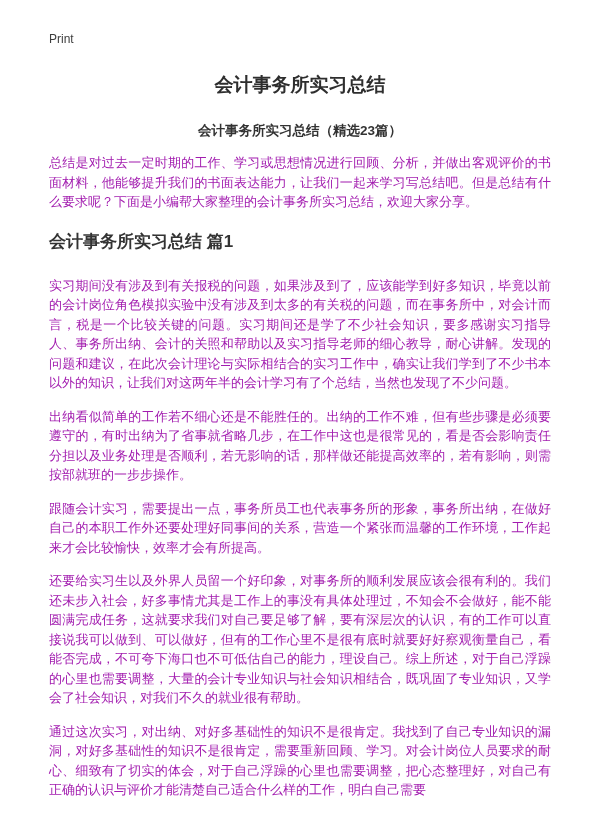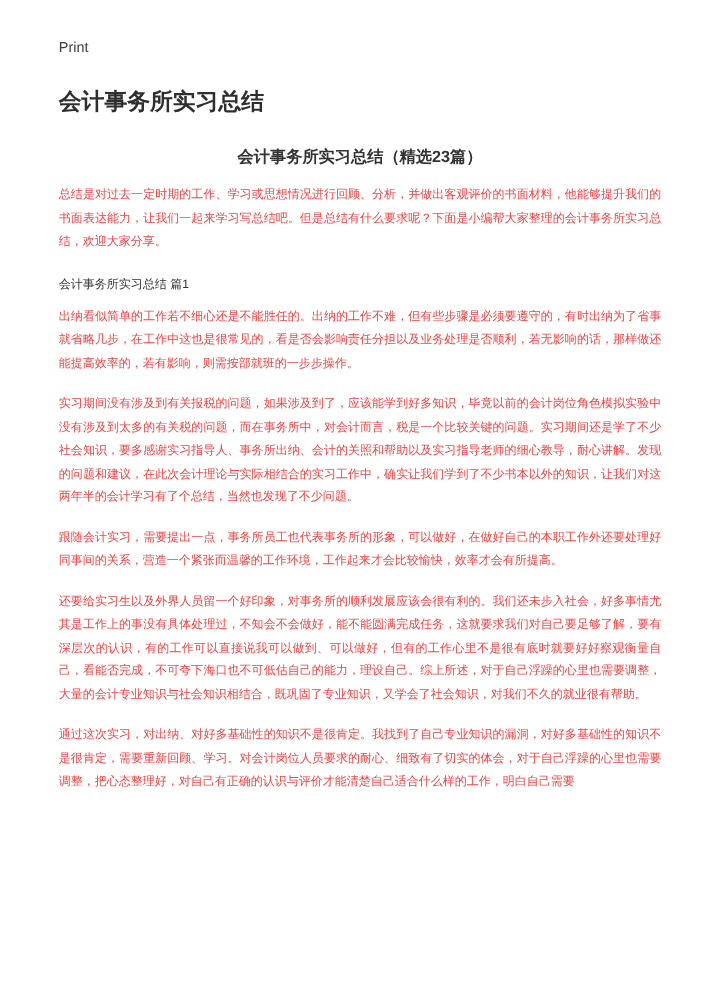--- a/index.html
+++ b/index.html
@@ -22,61 +22,61 @@
     background: #ffffff;
   }
   .print-label {
     font-size: 12px;
     color: #3d3d3d;
     margin: 0 0 26px 0;
   }
   .doc-title {
     font-size: 19px;
     font-weight: bold;
-    text-align: left;
+    text-align: center;
     color: #2e2e2e;
     margin: 0 0 24px 0;
   }
   .doc-subtitle {
     font-size: 13.5px;
     font-weight: bold;
     color: #333333;
     margin: 0 0 13px 0;
     text-align: center;
   }
   .section-heading {
-    font-size: 10px;
-    font-weight: normal;
+    font-size: 17px;
+    font-weight: bold;
     color: #333333;
-    margin: 18px 0 11px 0;
+    margin: 18px 0 23px 0;
   }
   .para {
-    font-size: 10px;
+    font-size: 13px;
     line-height: 19.5px;
     text-align: justify;
-    color: #ef4444;
+    color: #a21caf;
     margin: 0 0 14px 0;
   }
 </style>
 </head>
 <body>
 
 <div class="page">
   <div class="print-label">Print</div>
 
   <h1 class="doc-title">会计事务所实习总结</h1>
 
   <h2 class="doc-subtitle">会计事务所实习总结（精选23篇）</h2>
 
   <p class="para">总结是对过去一定时期的工作、学习或思想情况进行回顾、分析，并做出客观评价的书面材料，他能够提升我们的书面表达能力，让我们一起来学习写总结吧。但是总结有什么要求呢？下面是小编帮大家整理的会计事务所实习总结，欢迎大家分享。</p>
 
   <h3 class="section-heading">会计事务所实习总结 篇1</h3>
 
+  <p class="para">实习期间没有涉及到有关报税的问题，如果涉及到了，应该能学到好多知识，毕竟以前的会计岗位角色模拟实验中没有涉及到太多的有关税的问题，而在事务所中，对会计而言，税是一个比较关键的问题。实习期间还是学了不少社会知识，要多感谢实习指导人、事务所出纳、会计的关照和帮助以及实习指导老师的细心教导，耐心讲解。发现的问题和建议，在此次会计理论与实际相结合的实习工作中，确实让我们学到了不少书本以外的知识，让我们对这两年半的会计学习有了个总结，当然也发现了不少问题。</p>
+
   <p class="para">出纳看似简单的工作若不细心还是不能胜任的。出纳的工作不难，但有些步骤是必须要遵守的，有时出纳为了省事就省略几步，在工作中这也是很常见的，看是否会影响责任分担以及业务处理是否顺利，若无影响的话，那样做还能提高效率的，若有影响，则需按部就班的一步步操作。</p>
 
-  <p class="para">实习期间没有涉及到有关报税的问题，如果涉及到了，应该能学到好多知识，毕竟以前的会计岗位角色模拟实验中没有涉及到太多的有关税的问题，而在事务所中，对会计而言，税是一个比较关键的问题。实习期间还是学了不少社会知识，要多感谢实习指导人、事务所出纳、会计的关照和帮助以及实习指导老师的细心教导，耐心讲解。发现的问题和建议，在此次会计理论与实际相结合的实习工作中，确实让我们学到了不少书本以外的知识，让我们对这两年半的会计学习有了个总结，当然也发现了不少问题。</p>
-
-  <p class="para">跟随会计实习，需要提出一点，事务所员工也代表事务所的形象，可以做好，在做好自己的本职工作外还要处理好同事间的关系，营造一个紧张而温馨的工作环境，工作起来才会比较愉快，效率才会有所提高。</p>
+  <p class="para">跟随会计实习，需要提出一点，事务所员工也代表事务所的形象，事务所出纳，在做好自己的本职工作外还要处理好同事间的关系，营造一个紧张而温馨的工作环境，工作起来才会比较愉快，效率才会有所提高。</p>
 
   <p class="para">还要给实习生以及外界人员留一个好印象，对事务所的顺利发展应该会很有利的。我们还未步入社会，好多事情尤其是工作上的事没有具体处理过，不知会不会做好，能不能圆满完成任务，这就要求我们对自己要足够了解，要有深层次的认识，有的工作可以直接说我可以做到、可以做好，但有的工作心里不是很有底时就要好好察观衡量自己，看能否完成，不可夸下海口也不可低估自己的能力，理设自己。综上所述，对于自己浮躁的心里也需要调整，大量的会计专业知识与社会知识相结合，既巩固了专业知识，又学会了社会知识，对我们不久的就业很有帮助。</p>
 
   <p class="para">通过这次实习，对出纳、对好多基础性的知识不是很肯定。我找到了自己专业知识的漏洞，对好多基础性的知识不是很肯定，需要重新回顾、学习。对会计岗位人员要求的耐心、细致有了切实的体会，对于自己浮躁的心里也需要调整，把心态整理好，对自己有正确的认识与评价才能清楚自己适合什么样的工作，明白自己需要</p>
 </div>
 
 </body></html>

